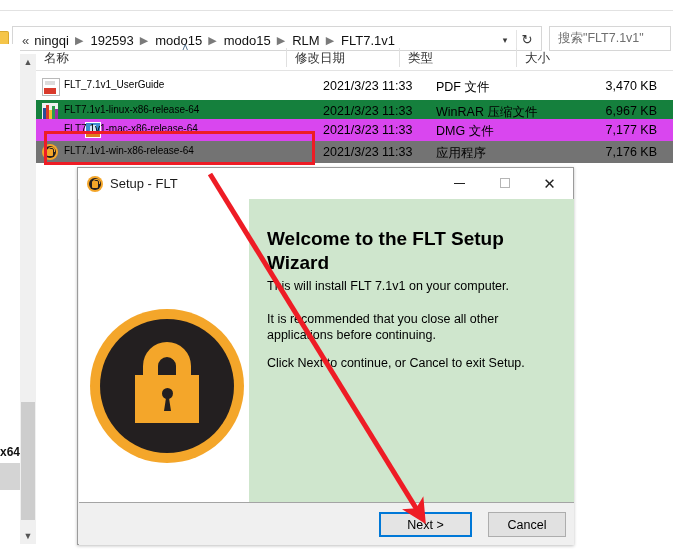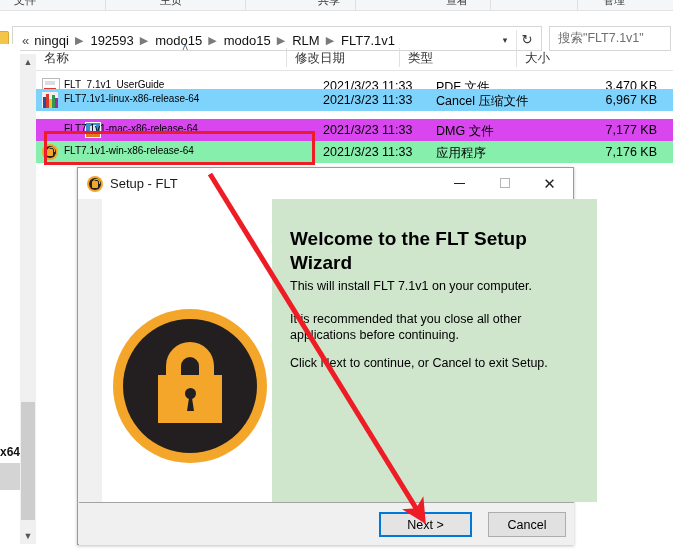--- a/index.html
+++ b/index.html
@@ -84,21 +84,21 @@
   .dlg-ico{position:absolute;left:9px;top:8px;width:16px;height:16px;}
   .dlg-ttext{position:absolute;left:32px;top:8px;font-size:13px;color:#1b1b1b;white-space:nowrap;text-align:right;}
   .tb-btn{position:absolute;top:0;width:45px;height:30px;display:flex;align-items:center;justify-content:center;color:#222;}
   .tb-min{right:91px;}
   .tb-max{right:46px;}
   .tb-close{right:1px;}
   .glyph-min{width:11px;height:1px;background:#222;}
   .glyph-max{width:10px;height:10px;border:1px solid #b5b5b5;box-sizing:border-box;}
   .glyph-close{font-size:15px;line-height:1;color:#222;}
 
-  .dlg-body{position:absolute;left:1px;top:31px;width:495px;height:303px;background:#ffffff;box-sizing:border-box;margin-left:23px;}
+  .dlg-body{position:absolute;left:1px;top:31px;width:495px;height:303px;background:#ffffff;box-sizing:border-box;}
   .dlg-green{position:absolute;left:170px;top:0;width:325px;height:303px;background:#cfe6cd;}
   .dlg-head{position:absolute;left:18px;top:28px;width:295px;font-size:19px;font-weight:bold;color:#000;line-height:24px;}
   .dlg-p{position:absolute;left:18px;width:292px;font-size:12.5px;color:#000;line-height:16px;}
   .p1{top:79px;}
   .p2{top:112px;}
   .p3{top:156px;}
 
   .biglock{position:absolute;left:11px;top:110px;width:154px;height:154px;}
   .bl-ring{position:absolute;left:0;top:0;width:154px;height:154px;border-radius:50%;background:#f4a62a;}
   .bl-inner{position:absolute;left:10px;top:10px;width:134px;height:134px;border-radius:50%;background:#231f20;}
@@ -113,32 +113,20 @@
   .btn-cancel{left:409px;width:78px;}
 
   
   #arrow{position:absolute;left:0;top:0;width:673px;height:560px;pointer-events:none;z-index:40;}
 </style>
 </head>
 <body>
 
 <div id="explorer">
 
-  <div class="ribbon-strip">
-    <div class="ribbon-label" style="left:14px;">文件</div>
-    <div class="ribbon-sep" style="left:105px;"></div>
-    <div class="ribbon-label" style="left:160px;">主页</div>
-    <div class="ribbon-sep" style="left:245px;"></div>
-    <div class="ribbon-label" style="left:318px;">共享</div>
-    <div class="ribbon-sep" style="left:355px;"></div>
-    <div class="ribbon-label" style="left:446px;">查看</div>
-    <div class="ribbon-sep" style="left:490px;"></div>
-    <div class="ribbon-label" style="left:603px;">管理</div>
-    <div class="ribbon-sep" style="left:577px;"></div>
-  </div>
   <div class="ribbon-underline"></div>
 
   <div class="addr-row">
     <div class="folder-chip"></div>
 
     <div class="addr-box">
       <div class="crumbs">
         <span class="crumb chev-first">«</span>
         <span class="crumb">ningqi</span>
         <span class="sep-arrow">▶</span>
@@ -180,47 +168,47 @@
   <div class="head-underline"></div>
 
   <div class="frow" style="top:75px;background:#ffffff;">
     <div class="ficon ic-pdf"></div>
     <span class="fname">FLT_7.1v1_UserGuide</span>
     <span class="fdate">2021/3/23 11:33</span>
     <span class="ftype">PDF 文件</span>
     <span class="fsize">3,470 KB</span>
   </div>
 
-  <div class="frow" style="top:89px;background:#7dd3fc;">
+  <div class="frow" style="top:100px;background:#15803d;">
     <div class="ficon ic-rar">
       <span style="left:1px;height:11px;background:#2a4c9b;"></span>
       <span style="left:4px;height:14px;background:#d93a2b;"></span>
       <span style="left:7px;height:9px;background:#f2c12e;"></span>
       <span style="left:10px;height:13px;background:#2e9b4e;"></span>
       <span style="left:13px;height:10px;background:#9b2ea0;"></span>
     </div>
     <span class="fname">FLT7.1v1-linux-x86-release-64</span>
     <span class="fdate">2021/3/23 11:33</span>
-    <span class="ftype">Cancel 压缩文件</span>
+    <span class="ftype">WinRAR 压缩文件</span>
     <span class="fsize">6,967 KB</span>
   </div>
 
   <div class="frow" style="top:119px;background:#d946ef;padding-left:43px;">
     <div class="ficon ic-dmg">
       <div style="position:absolute;left:1px;top:1px;width:14px;height:9px;background:#3f8fd0;"></div>
       <div style="position:absolute;left:1px;top:10px;width:14px;height:5px;background:#e07b1f;"></div>
       <div style="position:absolute;left:5px;top:3px;width:6px;height:6px;background:#cfe4f6;"></div>
     </div>
     <span class="fname">FLT7.1v1-mac-x86-release-64</span>
     <span class="fdate">2021/3/23 11:33</span>
     <span class="ftype">DMG 文件</span>
     <span class="fsize">7,177 KB</span>
   </div>
 
-  <div class="frow" style="top:141px;background:#86efac;">
+  <div class="frow" style="top:141px;background:#737373;">
     <div class="ficon ic-lockf">
       <div class="lockmini">
           <u></u>
           <i></i>
         </div>
     </div>
     <span class="fname">FLT7.1v1-win-x86-release-64</span>
     <span class="fdate">2021/3/23 11:33</span>
     <span class="ftype">应用程序</span>
     <span class="fsize">7,176 KB</span>

